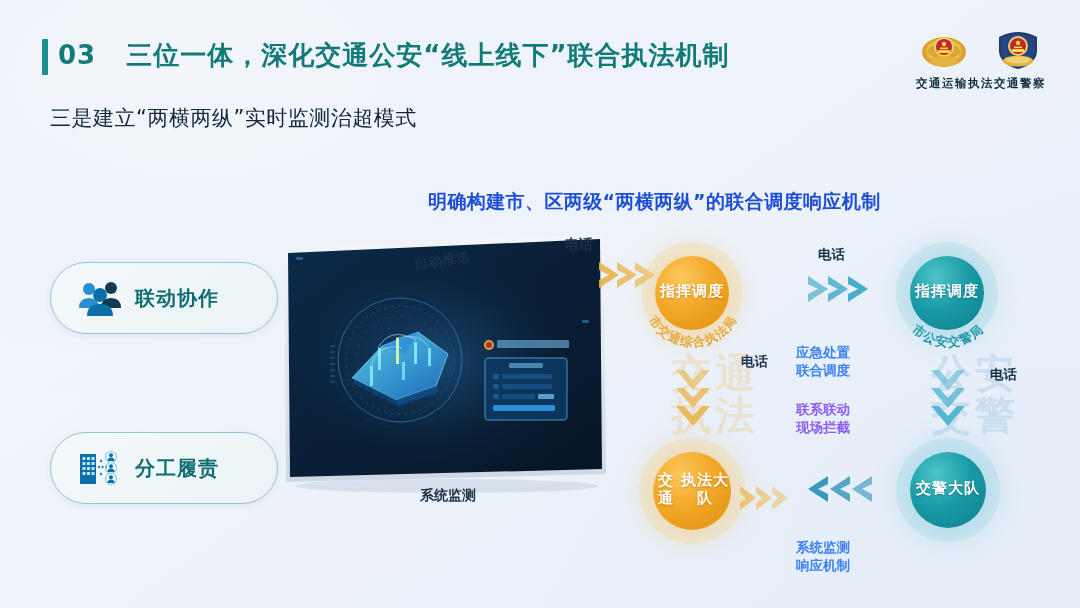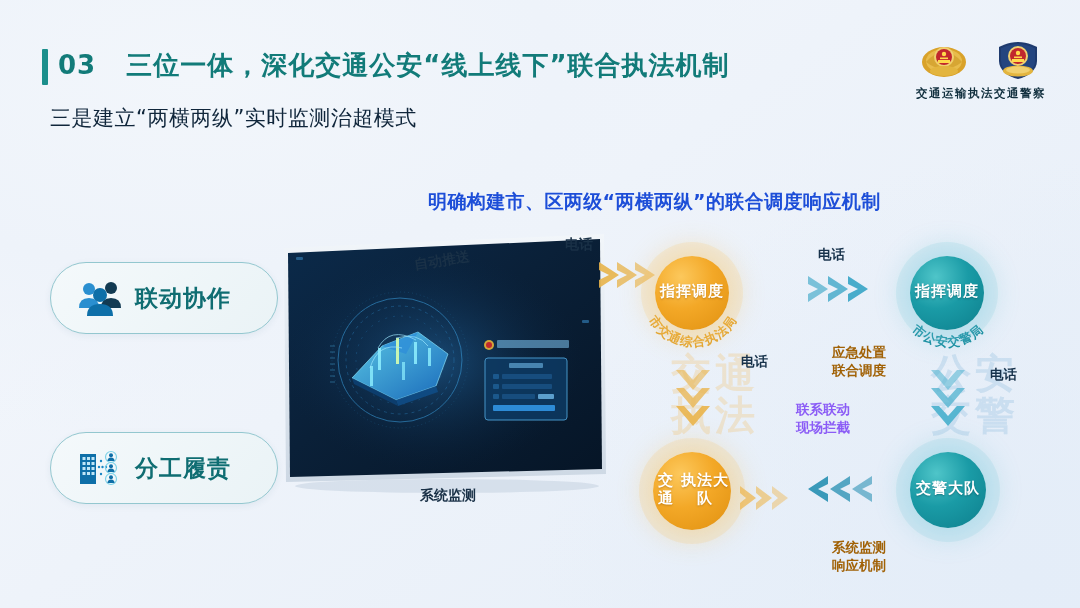--- a/index.html
+++ b/index.html
@@ -11,21 +11,21 @@
   body {
     position: relative;
     background:
       radial-gradient(ellipse 900px 500px at 18% 12%, #f2f6fb 0%, #eef3fa 40%, rgba(238,243,250,0) 75%),
       radial-gradient(ellipse 700px 600px at 95% 95%, #e4edf8 0%, rgba(228,237,248,0) 70%),
       linear-gradient(145deg, #f6f8fc 0%, #eef3fa 45%, #e6eef8 100%);
   }
 
   
   .header {
-    position: absolute; left: 0; top: 16px; width: 1080px; height: 96px;
+    position: absolute; left: 0; top: 6px; width: 1080px; height: 96px;
   }
   .title-bar {
     position: absolute; left: 42px; top: 33px;
     width: 6px; height: 36px;
     background: #1b8f8c;
     border-radius: 1px;
   }
   .title-text {
     position: absolute; left: 58px; top: 32px;
     font-size: 26px; font-weight: bold;
@@ -72,21 +72,21 @@
     border-radius: 40px;
     background: linear-gradient(135deg, #f4f9fb 0%, #eaf3f6 100%);
     display: flex; align-items: center; gap: 12px;
     padding-left: 26px;
     box-shadow: 0 2px 7px rgba(40,90,120,.07);
   }
   .pill-1 { left: 50px; top: 262px; }
   .pill-2 { left: 50px; top: 432px; }
   .pill-icon { width: 46px; height: 40px; flex: none; }
   .pill-label {
-    font-size: 23px; font-weight: bold;
+    font-size: 20px; font-weight: bold;
     color: #0f6d72;
     letter-spacing: 1px;
     font-family: Liberation Mono, monospace;
   }
 
   
   .monitor-wrap { position: absolute; left: 282px; top: 232px; width: 360px; height: 290px; }
   .screen-svg { position: absolute; left: 0; top: 0; }
   .screen-label {
     position: absolute;
@@ -151,21 +151,21 @@
     font-size: 40px; color: rgba(120,175,215,.25);
   }
 
   
   .conn {
     position: absolute;
     font-family: "DejaVu Sans", sans-serif;
     font-weight: bold; font-size: 13.5px;
     line-height: 1.35; text-align: center; white-space: nowrap;
   }
-  .conn.orange-t { color: #a16207; margin-left: 36px; }
+  .conn.orange-t { color: #3b82f6; }
   .conn.dark-t { color: #8b5cf6; }
 
   .c-mid-orange { left: 796px; top: 343px; }
   .c-mid-dark   { left: 796px; top: 400px; }
   .c-bottom     { left: 796px; top: 538px; }
 
   .phone-lbl {
     position: absolute;
     font-family: "DejaVu Sans", sans-serif;
     font-weight: bold; font-size: 13.5px; color: #17324b;

